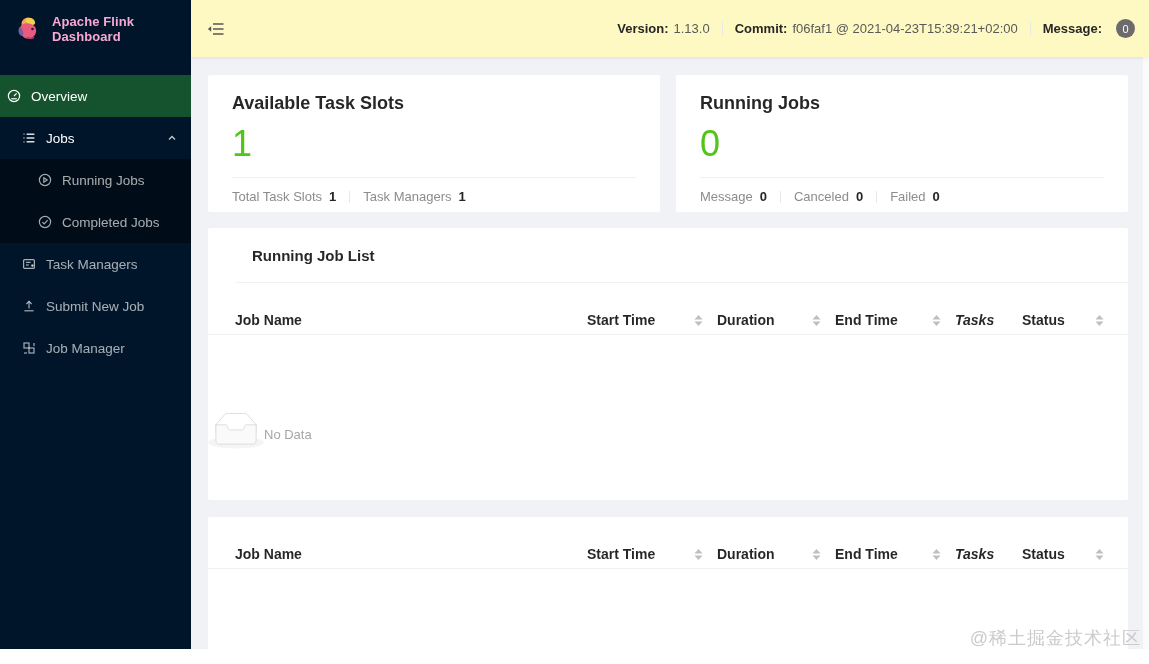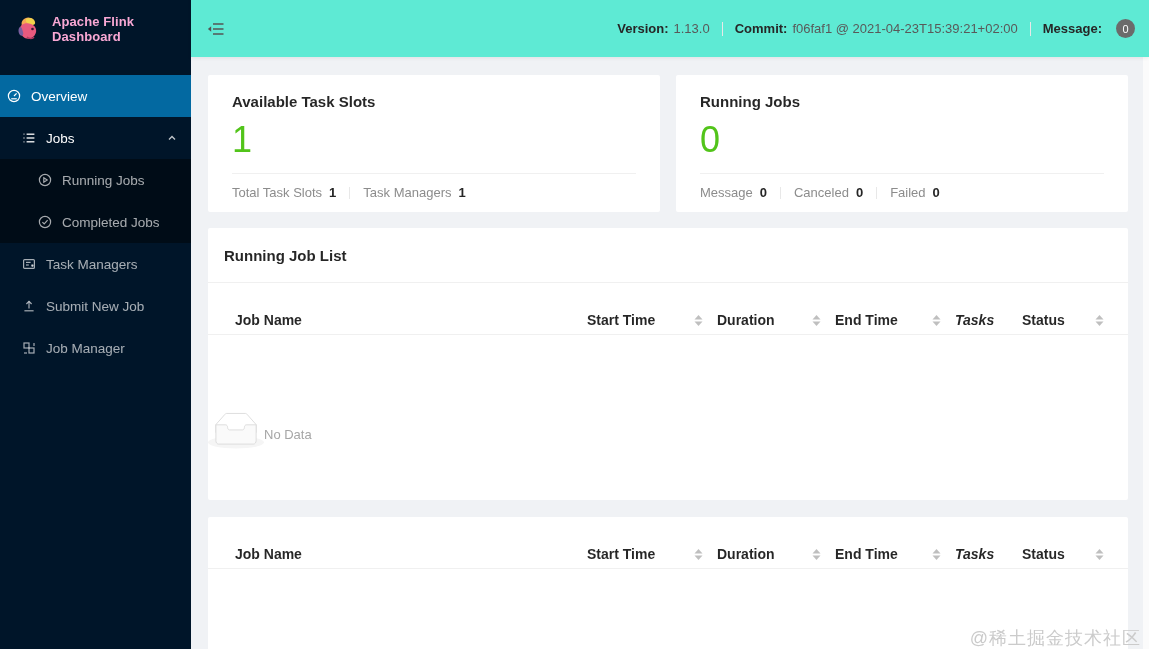--- a/index.html
+++ b/index.html
@@ -17,63 +17,63 @@
   .sidebar { width: 191px; flex-shrink: 0; background: #001529; display: flex; flex-direction: column; }
   .logo-row { height: 57px; display: flex; align-items: center; padding-left: 14px; cursor: pointer; }
   .logo-mark { width: 30px; height: 30px; margin-right: 8px; flex-shrink: 0; }
   .logo-title { color: #f9a8d4; font-size: 13px; font-weight: 700; letter-spacing: .1px; }
   .menu { padding-top: 18px; font-size: 13.5px; }
   .menu-item {
     height: 42px; display: flex; align-items: center; padding-left: 22px; padding-right: 14px;
     color: rgba(255,255,255,.65); cursor: pointer; position: relative;
   }
   .menu-item .mi-icon { width: 14px; height: 14px; margin-right: 10px; flex-shrink: 0; display: inline-flex; }
-  .menu-item.selected { background: #0369a1; color: #fff; padding-left: 7px; }
+  .menu-item.selected { background: #14532d; color: #fff; padding-left: 7px; }
   .menu-item.parent-open { color: #ffffff; }
   .menu-item .chev { margin-left: auto; display: inline-flex; opacity: .75; }
   .submenu { background: #000c17; }
   .submenu .menu-item { padding-left: 38px; }
 
   
   .main { flex: 1; display: flex; flex-direction: column; background: #f0f2f5; min-width: 0; }
   .topbar {
-    height: 57px; background: #5eead4; flex-shrink: 0; display: flex; align-items: center;
+    height: 57px; background: #fef9c3; flex-shrink: 0; display: flex; align-items: center;
     padding: 0 14px 0 16px; box-shadow: 0 1px 4px rgba(0,21,41,.08); position: relative; z-index: 2;
   }
   .fold-btn { width: 18px; height: 18px; display: inline-flex; cursor: pointer; color: #555; }
   .topbar-meta { margin-left: auto; display: flex; align-items: center; font-size: 13px; }
   .meta-label { font-weight: 700; color: #262626; margin-right: 5px; }
   .meta-value { color: #595959; }
   .meta-sep { width: 1px; height: 14px; background: #e8e8e8; margin: 0 12px; }
   .msg-badge {
     margin-left: 9px; min-width: 19px; height: 19px; border-radius: 10px; background: #6b6b6b;
     color: #fff; font-size: 11px; display: inline-flex; align-items: center; justify-content: center; padding: 0 5px;
   }
 
   .content { flex: 1; padding: 18px 21px 0 17px; overflow: hidden; }
 
   
   .cards-row { display: flex; gap: 16px; }
   .stat-card { flex: 1; height: 137px; background: #fff; border-radius: 2px; padding: 18px 24px 0; }
-  .stat-title { font-size: 15px; font-weight: 600; color: rgba(0,0,0,.85); }
+  .stat-title { font-size: 18px; font-weight: 600; color: rgba(0,0,0,.85); }
   .stat-number { margin-top: 8px; font-size: 36px; line-height: 44px; color: #52c41a; font-weight: 400; }
   .stat-divider { border-top: 1px solid #f0f0f0; margin-top: 11px; }
   .stat-footer { display: flex; align-items: center; margin-top: 11px; font-size: 13px; }
   .stat-pair { display: inline-flex; align-items: center; }
   .stat-label { color: #8c8c8c; margin-right: 7px; }
   .stat-value { color: #262626; font-weight: 700; }
   .stat-sep { width: 1px; height: 12px; background: #e8e8e8; margin: 0 13px; }
 
   
   .list-card { background: #fff; border-radius: 2px; margin-top: 16px; overflow: hidden; }
   .list-card.running { height: 272px; margin-top: 16px; }
   .list-card.completed { height: 200px; margin-top: 17px; }
   .card-head {
     height: 55px; display: flex; align-items: center; padding: 0 16px;
-    border-bottom: 1px solid #f0f0f0; font-size: 15px; font-weight: 600; color: rgba(0,0,0,.85);
+    border-bottom: 1px solid #f0f0f0; font-size: 15px; font-weight: 600; color: rgba(0,0,0,.85); margin-left: 28px;
   }
   .thead { display: flex; height: 52px; align-items: center; border-bottom: 1px solid #f0f0f0; font-size: 14px; font-weight: 600; color: rgba(0,0,0,.85); }
   .th { display: flex; align-items: center; justify-content: space-between; padding-right: 14px; cursor: pointer; margin-top: 23px; }
   .th.no-sort { cursor: default; }
   .th-jobname  { flex: 1; padding-left: 27px; }
   .th-start    { width: 130px; }
   .th-duration { width: 118px; }
   .th-end      { width: 120px; }
   .th-tasks    { width: 67px; font-style: italic; }
   .th-status   { width: 106px; padding-right: 24px; }

